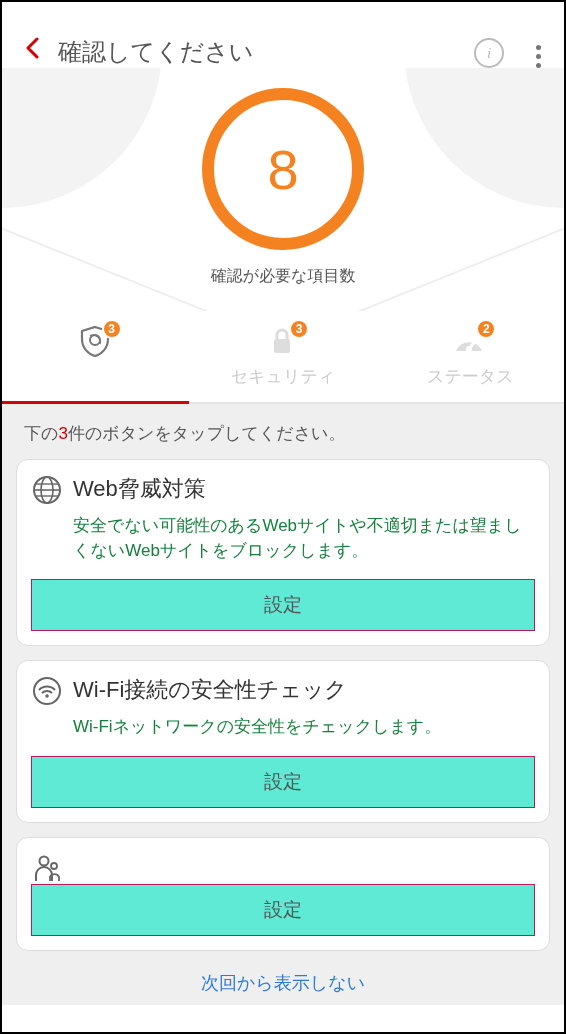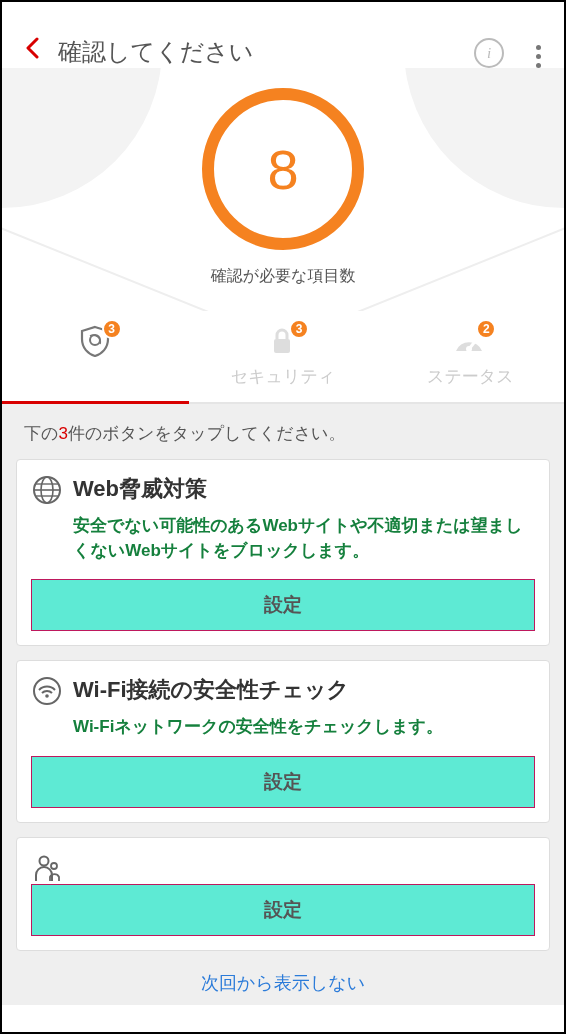--- a/index.html
+++ b/index.html
@@ -135,23 +135,22 @@
   .instruction {
     padding: 18px 14px 14px 22px;
     font-size:17px; color:#555;
   }
   .instruction .count { color:#d80000; }
 
   .card {
     background:#fff;
     margin: 0 14px 14px 14px;
     border: 1px solid #ddd;
-    border-radius: 4px;
+    border-radius: 12px;
     padding: 14px 14px 14px 14px;
-    font-weight: bold;
   }
   .card-head {
     display:flex; align-items:flex-start; gap:10px;
   }
   .card-icon {
     width:32px; height:32px;
     flex-shrink:0;
     display:flex; align-items:center; justify-content:center;
   }
   .card-title { font-size:22px; color:#333; }

